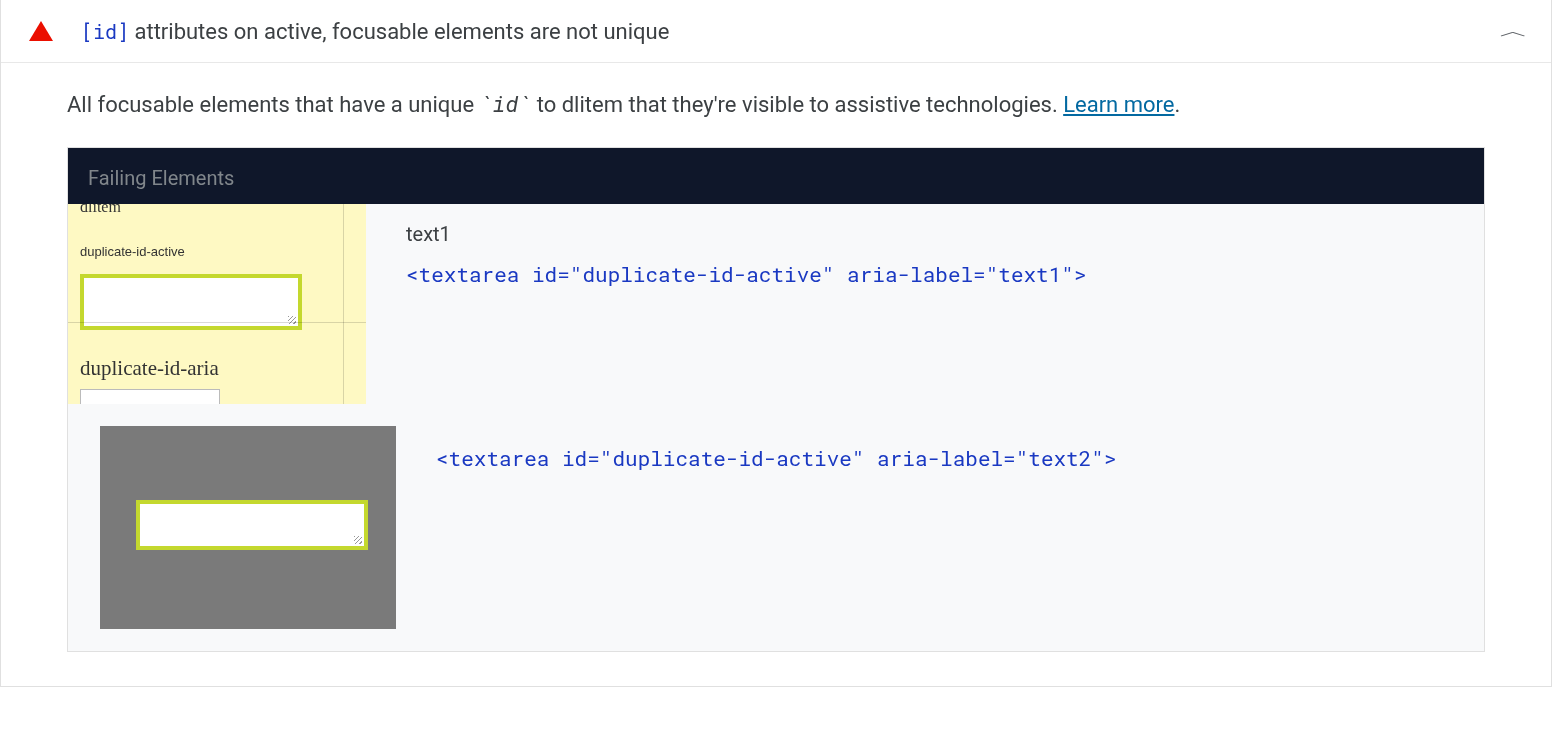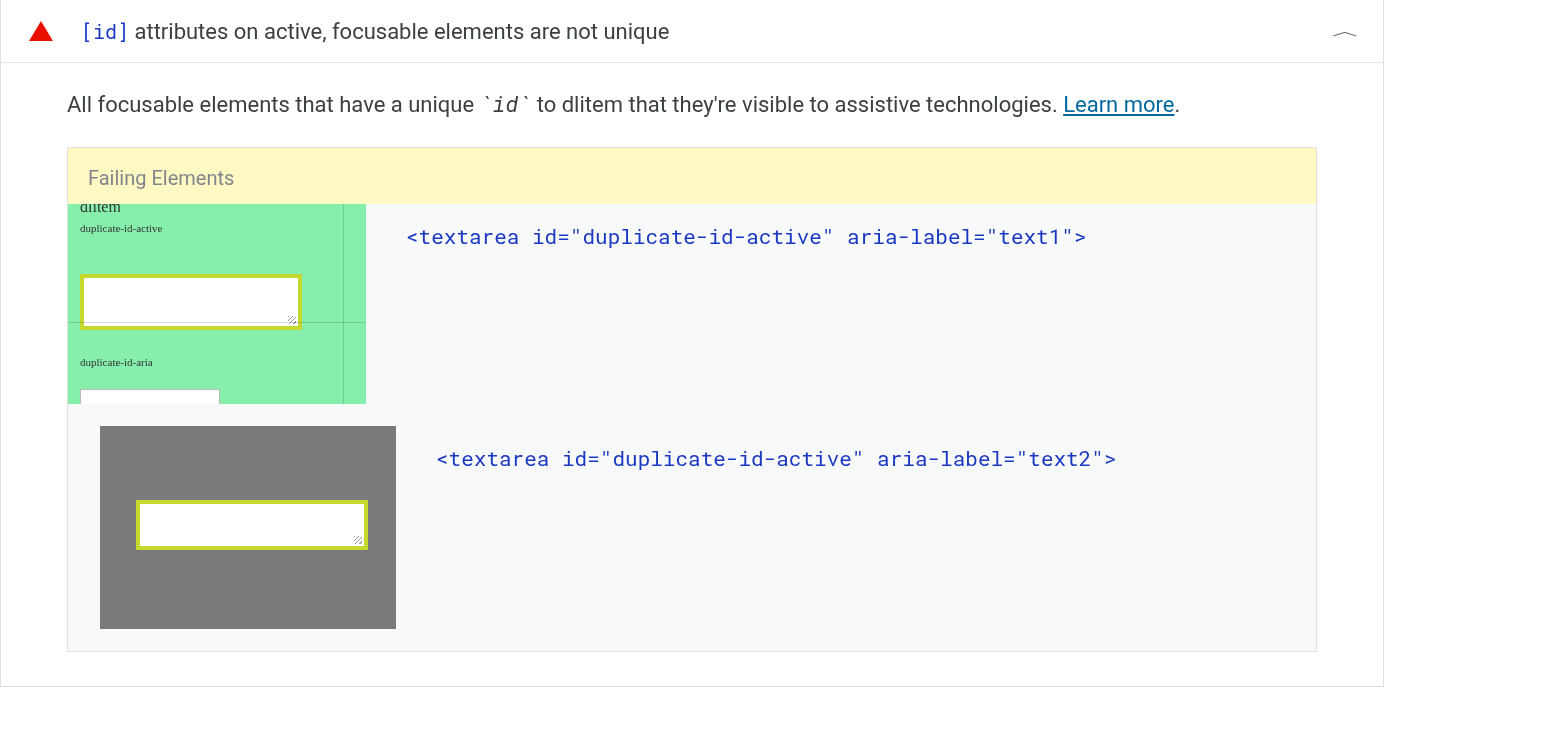--- a/index.html
+++ b/index.html
@@ -5,21 +5,21 @@
 * { box-sizing: border-box; margin: 0; padding: 0; }
 body {
   font-family: Roboto, "Helvetica Neue", Arial, sans-serif;
   font-size: 14px;
   color: #202124;
   background: #fff;
 }
 .audit-panel {
   border: 1px solid #e0e0e0;
   border-top: none;
-  width: 1384px;
+  width: 1552px;
 }
 .audit-header {
   display: flex;
   align-items: center;
   padding: 18px 28px 18px 28px;
   border-bottom: 1px solid #e8e8e8;
   cursor: pointer;
 }
 .warn-icon {
   width: 0;
@@ -61,64 +61,64 @@
   text-decoration: underline;
   cursor: pointer;
 }
 .failing-box {
   border: 1px solid #e0e0e0;
 }
 .failing-title {
   padding: 18px 20px 14px 20px;
   font-size: 20px;
   color: #80868b;
-  background: #fef9c3;
+  background: #0f172a;
 }
 .failing-list {
   background: #f8f9fa;
   padding: 0 0 0 0;
 }
 .fail-row {
   display: flex;
   align-items: flex-start;
   gap: 40px;
   padding: 0 20px 22px 0;
 }
 .fail-row.first { padding-top: 0; }
 .thumb {
   position: relative;
   flex-shrink: 0;
 }
 .thumb1 {
   width: 298px;
   height: 200px;
-  background: #86efac;
+  background: #fef9c3;
   margin-left: 0;
 }
 .thumb1-inner {
   position: absolute; inset: 0;
   overflow: hidden;
 }
 .t1-top {
   position: absolute; top: -6px; left: 12px;
   font-family: Georgia, serif; color: #333; font-size: 16px;
 }
 .t1-label1 {
-  position: absolute; top: 18px; left: 12px;
-  font-family: Liberation Serif, serif; color: #333; font-size: 11px;
+  position: absolute; top: 40px; left: 12px;
+  font-family: Liberation Sans, sans-serif; color: #333; font-size: 13px;
 }
 .t1-box {
   position: absolute; top: 70px; left: 12px;
   width: 222px; height: 56px;
   background: #fff;
   border: 4px solid #c4d82e;
 }
 .t1-label2 {
   position: absolute; top: 152px; left: 12px;
-  font-family: Georgia, serif; color: #333; font-size: 11px;
+  font-family: Georgia, serif; color: #333; font-size: 21px;
 }
 .t1-bottom {
   position: absolute; top: 185px; left: 12px;
   width: 140px; height: 20px; background: #fff;
   border: 1px solid #bbb;
 }
 .t1-divider {
   position: absolute; top: 118px; left: 0; right: 0;
   height: 1px; background: rgba(0,0,0,0.15);
 }
@@ -189,20 +189,21 @@
               <div class="t1-top">dlitem</div>
               <div class="t1-label1">duplicate-id-active</div>
               <div class="t1-box"></div>
               <div class="t1-divider"></div>
               <div class="t1-vdiv"></div>
               <div class="t1-label2">duplicate-id-aria</div>
               <div class="t1-bottom"></div>
             </div>
           </div>
           <div class="fail-detail">
+            <div class="fail-label">text1</div>
             <div class="fail-code">&lt;textarea id="duplicate-id-active" aria-label="text1"&gt;</div>
           </div>
         </div>
 
         <div class="fail-row">
           <div class="thumb thumb2-wrap">
             <div class="thumb2">
               <div class="t2-box"></div>
             </div>
           </div>

